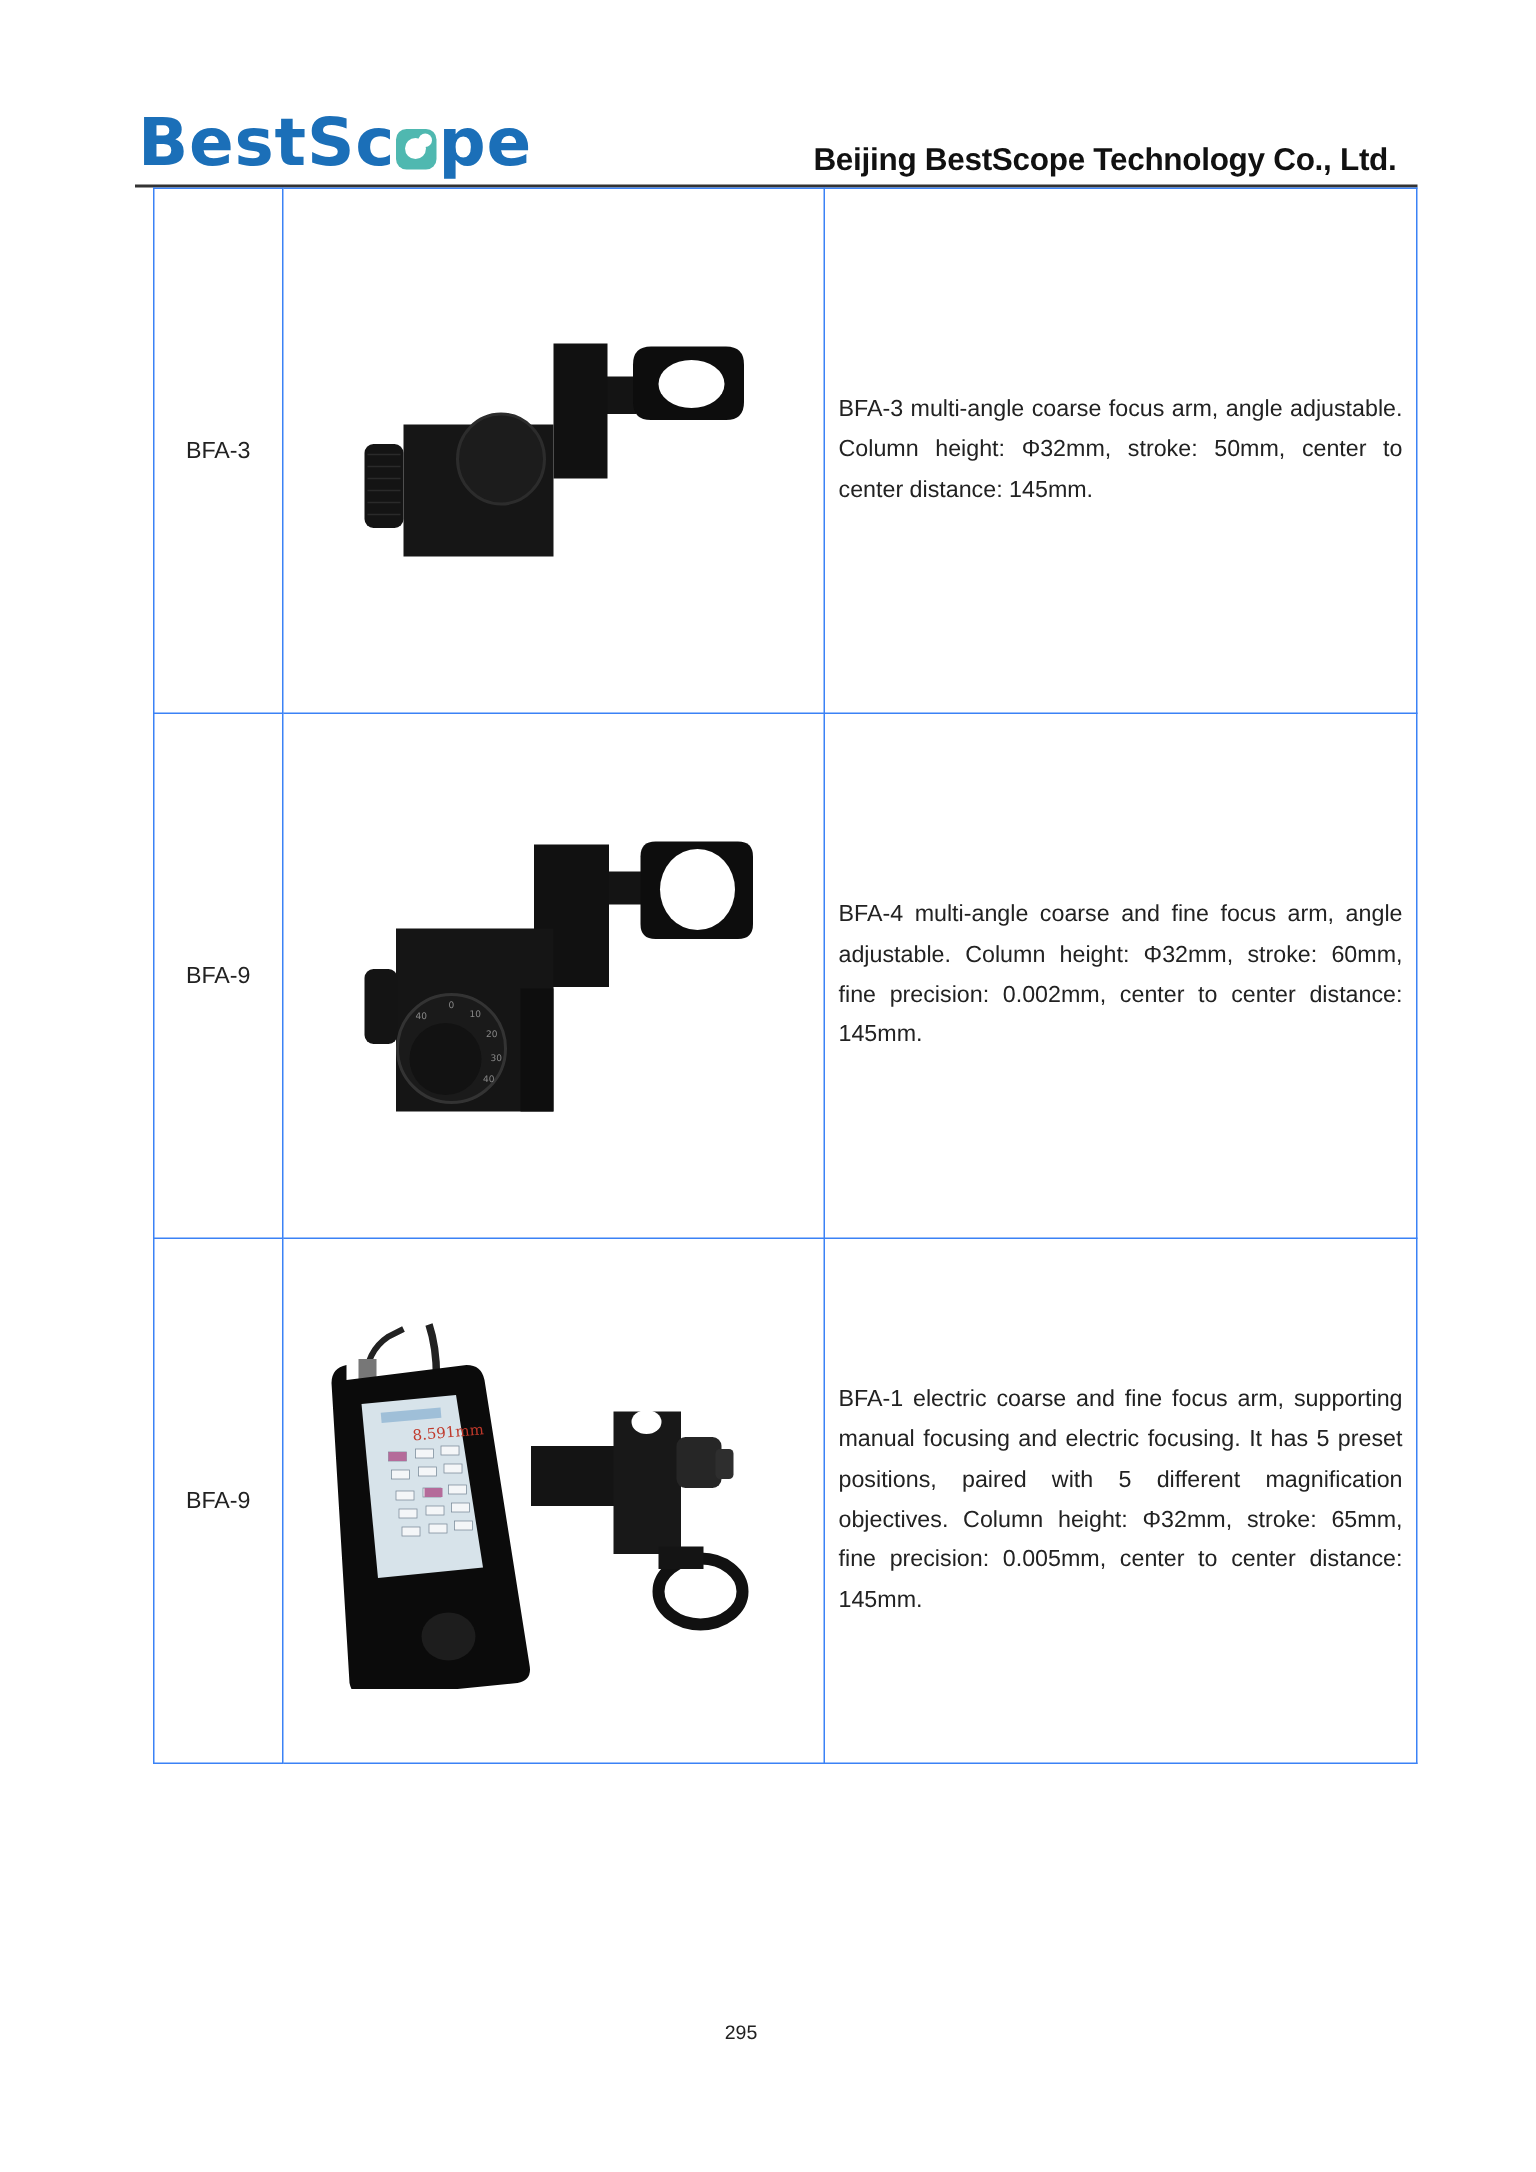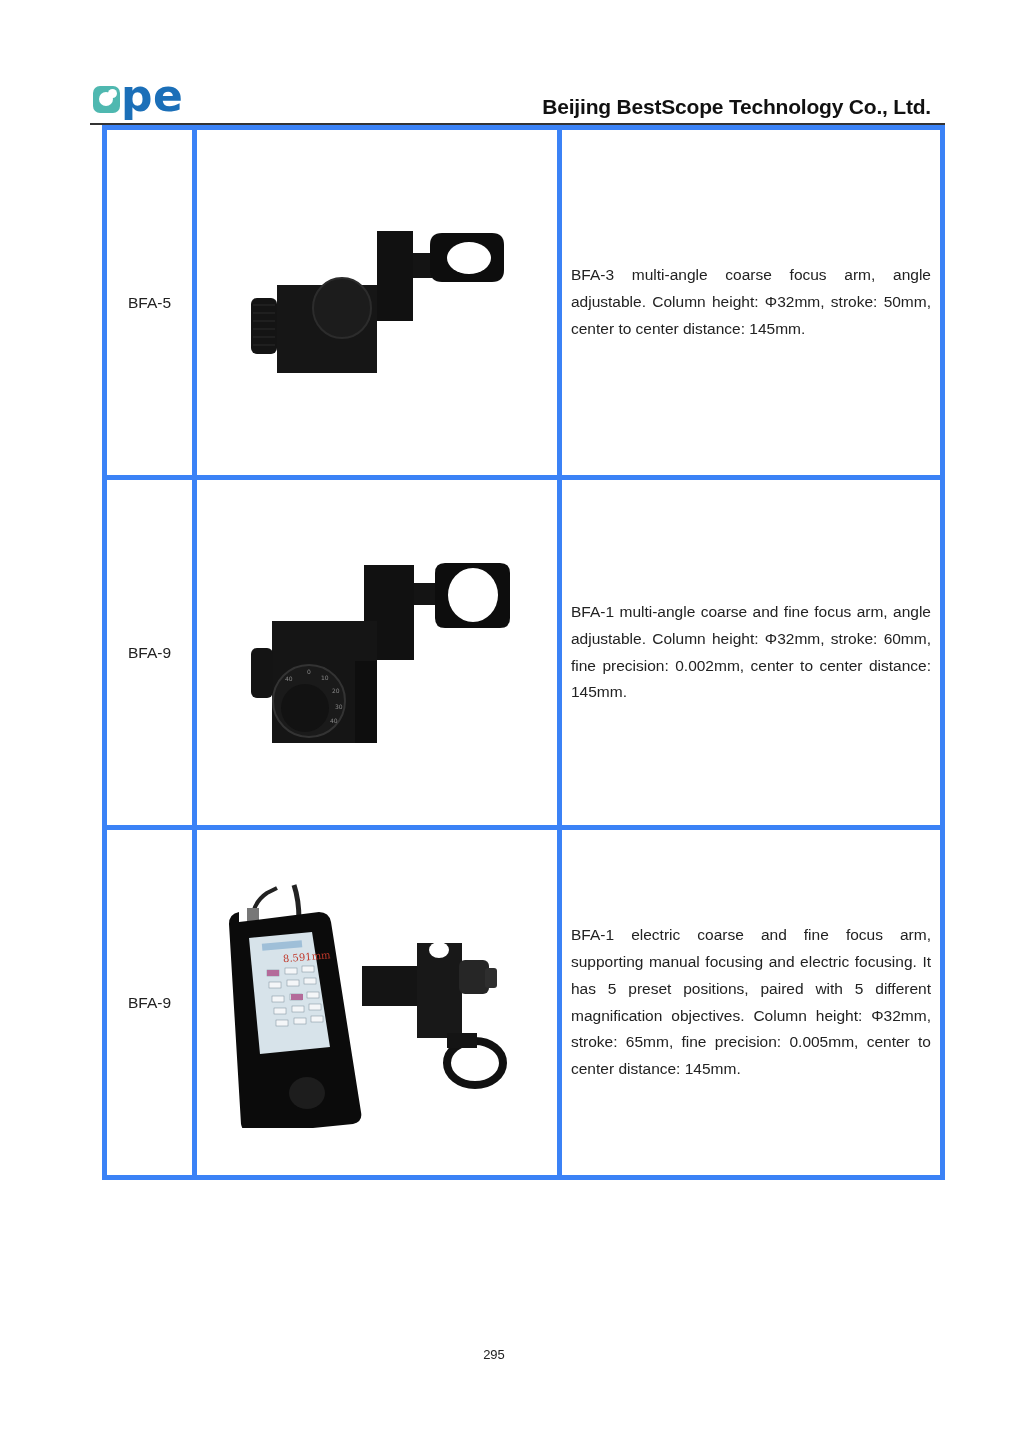--- a/index.html
+++ b/index.html
@@ -12,44 +12,45 @@
           position:relative; margin:0 1px 5px 1px; }
   .logo .o-mark::after { content:""; position:absolute; right:3px; top:3px; width:9px; height:9px;
           background:#ffffff; border-radius:50%; }
   .logo .o-mark::before { content:""; position:absolute; left:6px; top:6px; width:14px; height:14px;
           border-radius:50%; background:#ffffff; }
   .company { position:absolute; right:93px; top:95px; font-size:21px; font-weight:bold; color:#111;
           letter-spacing:-0.2px;margin-left:32px; }
   .rule { position:absolute; left:90px; top:123px; width:855px; height:2px; background:#333; }
   table.spec { position:absolute; left:102px; top:125px; width:843px; border-collapse:collapse;
           table-layout:fixed; }
-  table.spec td { border:5px solid #3b82f6; padding:0; vertical-align:middle; }
+  table.spec td { border:1px solid #3b82f6; padding:0; vertical-align:middle; }
   table.spec tr { height:350px; }
   td.model { width:85px; text-align:center; font-size:15.5px; color:#222; }
   td.image { width:360px; position:relative; }
   td.desc { padding:0 9px !important; font-size:15.5px; line-height:26.8px; text-align:justify;
           color:#222; }
   .pgnum { position:absolute; left:0; width:988px; top:1347px; text-align:center; font-size:13px; color:#222; }
   .imgbox { position:relative; margin:0 auto; }
   svg { display:block; }
 </style>
 </head>
 <body>
 
 <div class="logo">
+  <span>BestSc</span>
     <span class="o-mark"></span>
     <span>pe</span>
 </div>
 <div class="company">Beijing BestScope Technology Co., Ltd.</div>
 <div class="rule"></div>
 
 <table class="spec">
   <tbody>
       <tr>
-    <td class="model">BFA-5</td>
+    <td class="model">BFA-3</td>
     <td class="image">
       <div class="imgbox" style="width:280px;height:160px;">
         <svg width="280" height="160" viewBox="0 0 280 160">
 
           <rect x="175" y="30" width="20" height="25" fill="#141414"></rect>
           <path d="M205 10 h50 q12 0 12 12 v25 q0 12 -12 12 h-50 q-12 0 -12 -12 v-25 q0 -12 12 -12z" fill="#0d0d0d"></path>
           <ellipse cx="232" cy="35" rx="22" ry="16" fill="#ffffff"></ellipse>
 
           <rect x="140" y="8" width="36" height="90" fill="#111"></rect>
 
@@ -89,21 +90,21 @@
             <text x="48" y="128">40</text>
                 <text x="70" y="121">0</text>
                 <text x="84" y="127">10</text>
             <text x="95" y="140">20</text>
                 <text x="98" y="156">30</text>
                 <text x="93" y="170">40</text>
           </g>
         </svg>
       </div>
     </td>
-    <td class="desc">BFA-1 multi-angle coarse and fine focus arm, angle adjustable. Column height: Φ32mm, stroke: 60mm, fine precision: 0.002mm, center to center distance: 145mm.</td>
+    <td class="desc">BFA-4 multi-angle coarse and fine focus arm, angle adjustable. Column height: Φ32mm, stroke: 60mm, fine precision: 0.002mm, center to center distance: 145mm.</td>
   </tr>
   <tr>
     <td class="model">BFA-9</td>
     <td class="image">
       <div class="imgbox" style="width:300px;height:250px;">
         <svg width="300" height="250" viewBox="0 0 300 250">
 
           <path d="M25 45 q0 -20 15 -30 l10 -5" stroke="#222" stroke-width="4" fill="none"></path>
           <rect x="20" y="30" width="12" height="15" fill="#777"></rect>
           <path d="M72 42 q0 -20 -5 -35" stroke="#222" stroke-width="5" fill="none"></path>

